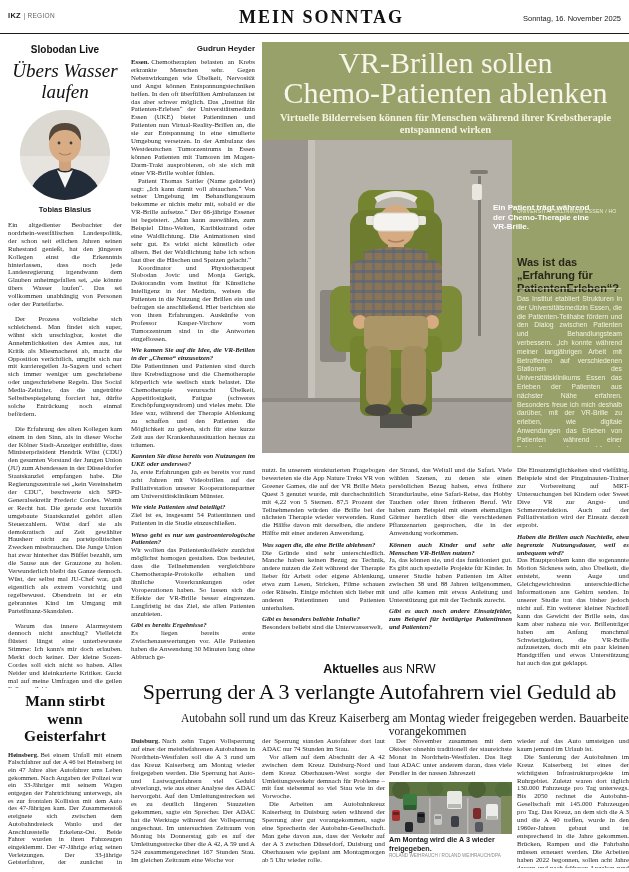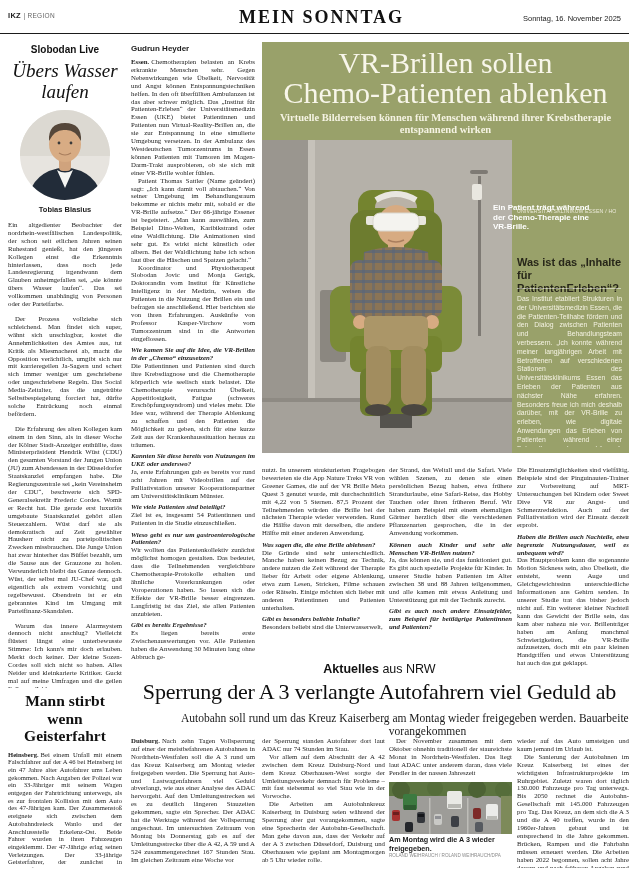--- a/index.html
+++ b/index.html
@@ -16,21 +16,21 @@
   .mast-rule{left:0;top:33px;width:629px;height:1px;background:#1b1b1b;}
 
   
   .body-text{font:6.8px/7.9px "Liberation Serif",serif;text-align:justify;color:#1c1c1c;
              overflow:hidden;hyphens:auto;}
   .bp{margin:0;}
   .t-p{text-indent:7px;}
   .t-pg{margin-top:7px;text-indent:7px;}
   .t-q{font-weight:bold;font-style:italic;margin-top:3.5px;}
   .lead{margin-right:2px;font-weight:bold;}
-  .byline{font:bold 8px "Liberation Sans",sans-serif;margin-bottom:5px;text-align:left;}
+  .byline{font:bold 8px "Liberation Sans",sans-serif;margin-bottom:5px;text-align:right;}
 
   
   .landtag{left:8px;top:44px;width:114px;height:644px;overflow:hidden;}
   .lt-kicker{font:bold 10px "Liberation Sans",sans-serif;text-align:center;color:#111;}
   .lt-title{font:italic 19px/21px "Liberation Serif",serif;text-align:center;margin-top:5px;color:#111;}
   .lt-photo{width:90px;height:90px;border-radius:50%;overflow:hidden;margin:8px auto 5px auto;display:block;}
   .lt-author{font:bold 7.5px "Liberation Sans",sans-serif;text-align:center;margin-bottom:7px;}
 
   
   .greenbox{left:262px;top:42px;width:367px;height:411px;background:#99a16a;}
@@ -172,21 +172,21 @@
       <rect x="102" y="176" width="64" height="34" rx="6" fill="#ab9668"></rect>
       <rect x="104" y="206" width="25" height="60" rx="9" fill="#a28d5f"></rect>
       <rect x="139" y="206" width="25" height="60" rx="9" fill="#a28d5f"></rect>
       <ellipse cx="116" cy="270" rx="13" ry="6" fill="#4a4640"></ellipse>
       <ellipse cx="152" cy="270" rx="13" ry="6" fill="#4a4640"></ellipse>
     </svg>
   </div>
 
   <div class="abs sb-caption">Ein Patient trägt während der Chemo-Therapie eine VR-Brille.</div>
   <div class="abs sb-credit">UNIVERSITÄTSKLINIKUM ESSEN / HO</div>
-  <div class="abs ib-title">Was ist das „Inhalte für PatientenErleben“?</div>
+  <div class="abs ib-title">Was ist das „Erfahrung für PatientenErleben“?</div>
   <div class="abs ib-rule"></div>
   <div class="abs ib-body">Das Institut etabliert Strukturen in der Universitätsmedizin Essen, die die Patienten-Teilhabe fördern und den Dialog zwischen Patienten und Behandlungsteam verbessern. „Ich konnte während meiner langjährigen Arbeit mit Betroffenen auf verschiedenen Stationen des Universitätsklinikums Essen das Erleben der Patienten aus nächster Nähe erfahren. Besonders freue ich mich deshalb darüber, mit der VR-Brille zu erleben, wie digitale Anwendungen das Erleben von Patienten während einer Behandlung verbessern können“, sagt Projektkoordinator Slobodan Jovic.</div>
 
   <div class="abs body-text" style="left:262px;top:466px;width:123px;height:196px;">
 
   <p class="bp t-p0"><span>nutzt. In unserem strukturierten Fragebogen bewerteten sie die App Nature Treks VR von Greener Games, die auf der VR Brille Meta Quest 3 genutzt wurde, mit durchschnittlich mit 4,22 von 5 Sternen. 87,5 Prozent der Teilnehmenden würden die Brille bei der nächsten Therapie wieder verwenden. Rund die Hälfte davon mit derselben, die andere Hälfte mit einer anderen Anwendung.</span></p>
       <p class="bp t-q"><span>Was sagen die, die eine Brille ablehnen?</span></p>
       <p class="bp t-p0"><span>Die Gründe sind sehr unterschiedlich. Manche haben keinen Bezug zu Technik, andere nutzen die Zeit während der Therapie lieber für Arbeit oder eigene Ablenkung, etwa zum Lesen, Stricken, Filme schauen oder Rätseln. Einige möchten sich lieber mit anderen Patientinnen und Patienten unterhalten.</span></p>
       <p class="bp t-q"><span>Gibt es besonders beliebte Inhalte?</span></p>
       <p class="bp t-p0"><span>Besonders beliebt sind die Unterwasserwelt,</span></p>

